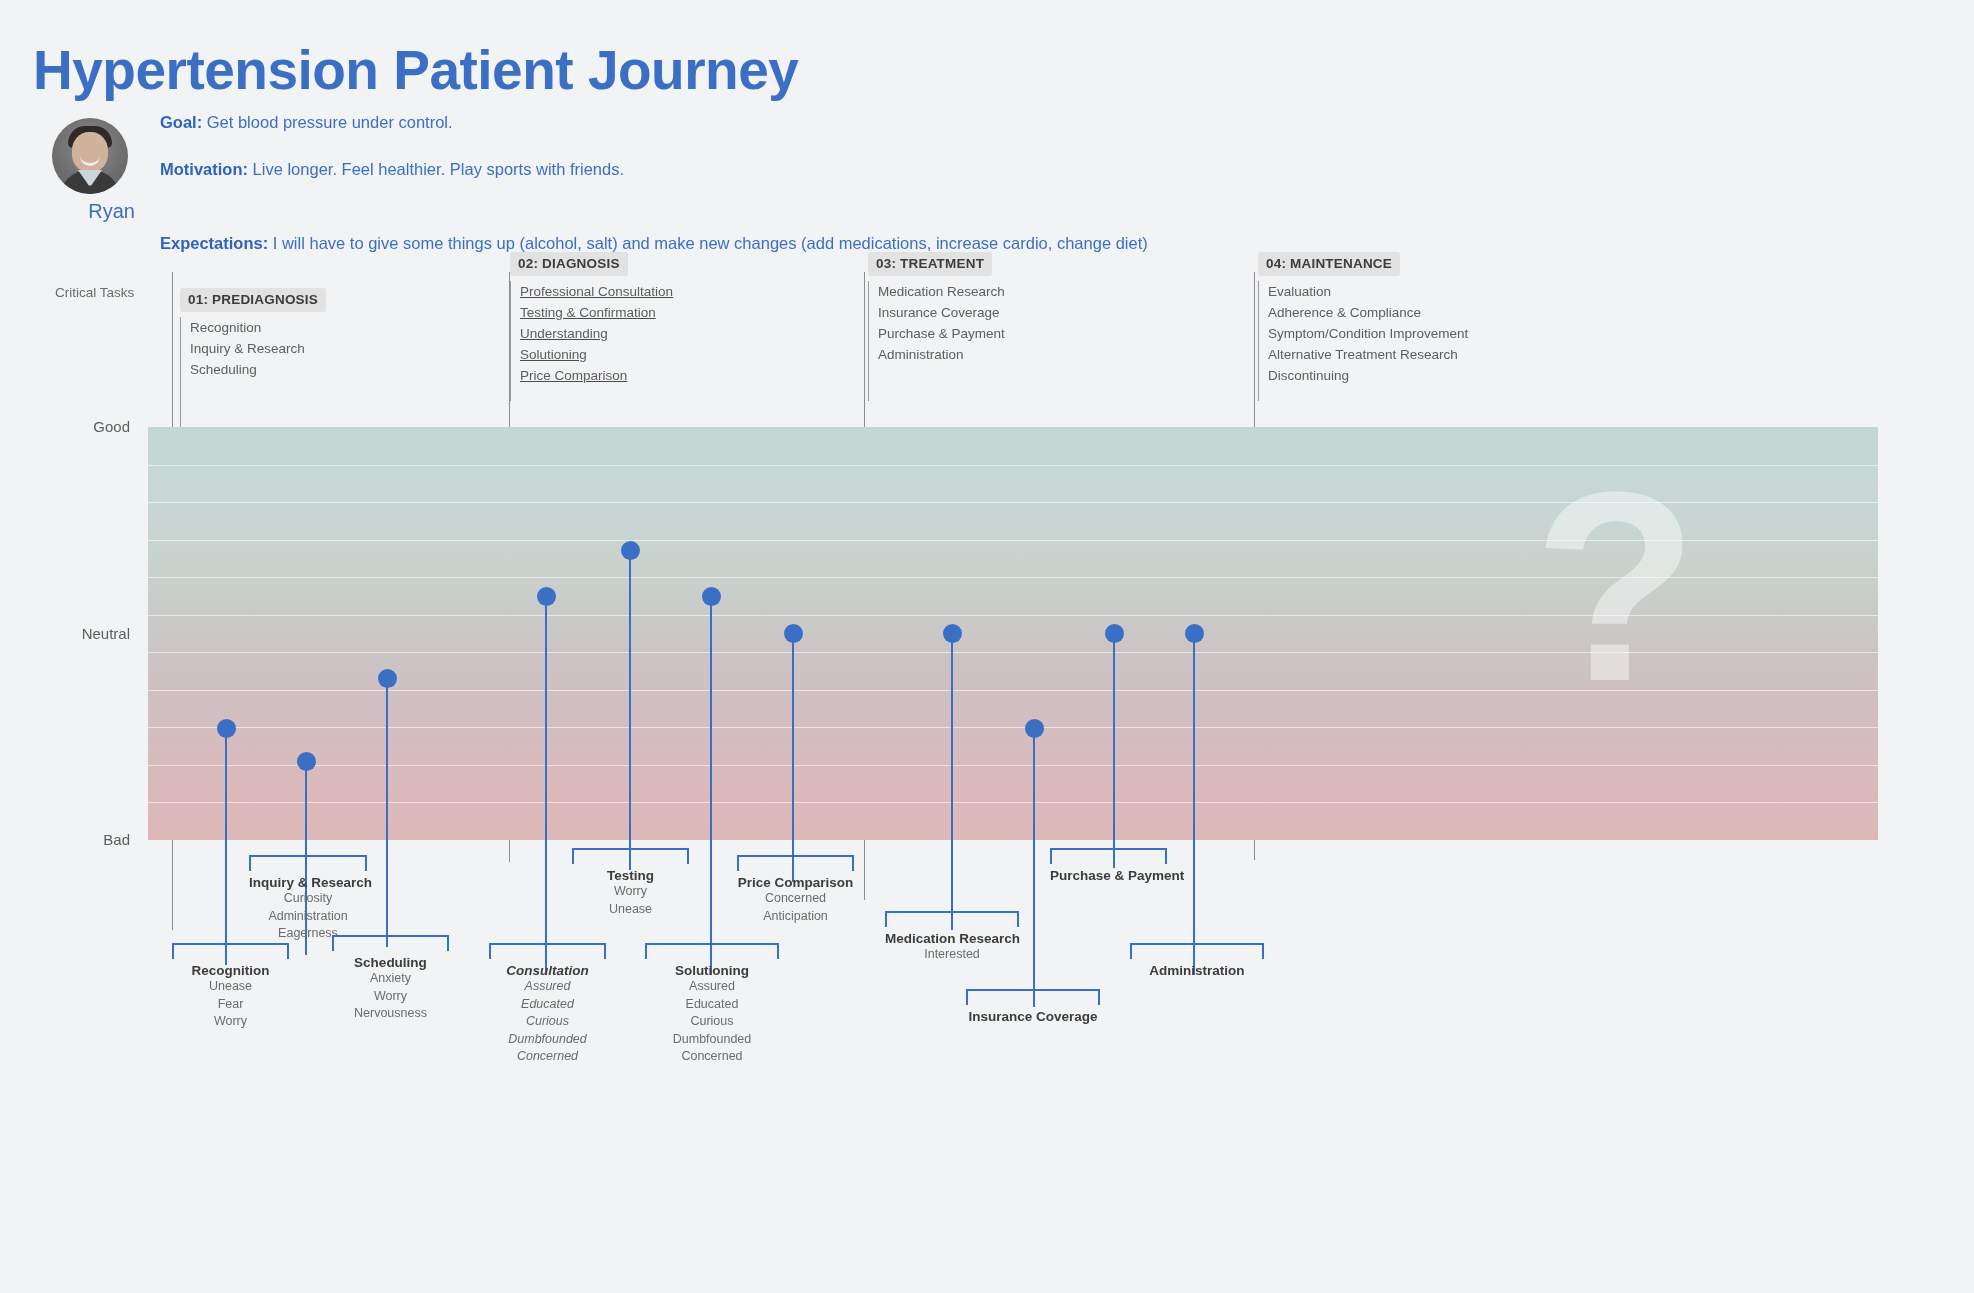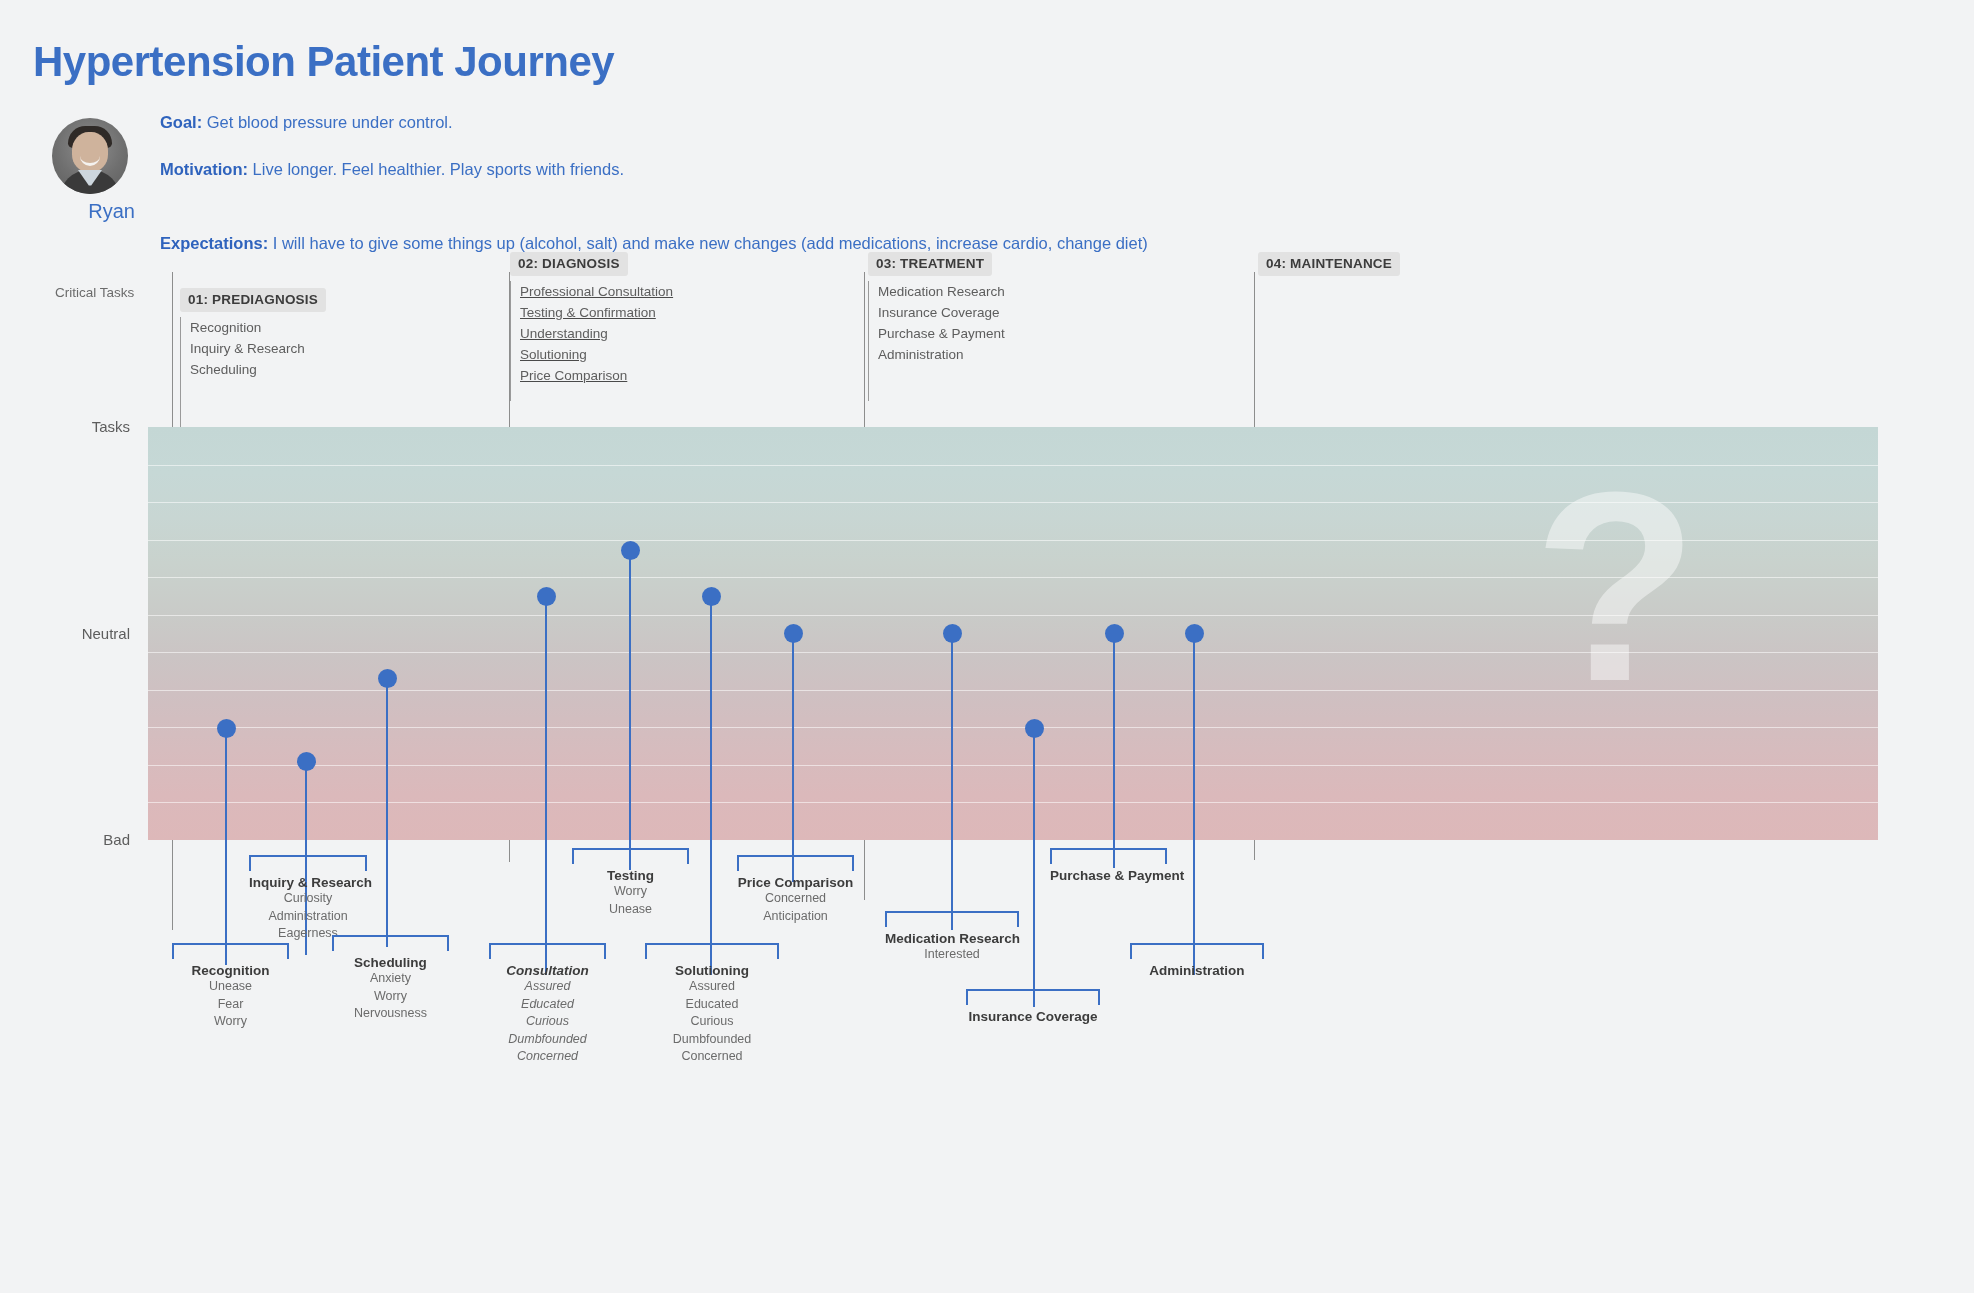--- a/index.html
+++ b/index.html
@@ -9,21 +9,21 @@
     font-family:"Liberation Sans", sans-serif;
     color:#4a4a4a;
     overflow:hidden;
     position:relative;
   }
   #stage{position:absolute;left:0;top:0;width:1974px;height:1293px;}
 
   
   .title{
     position:absolute;left:33px;top:38px;
-    font-size:42px;font-weight:bold;color:#3b6fc4;
+    font-size:55px;font-weight:bold;color:#3b6fc4;
     letter-spacing:-0.5px;
   }
   .avatar{
     position:absolute;left:52px;top:118px;width:76px;height:76px;border-radius:50%;
     background:radial-gradient(circle at 50% 38%, #8e8e8e 0%, #6f6f6f 55%, #5c5c5c 100%);
     overflow:hidden;
   }
   .avatar .face{
     position:absolute;left:20px;top:14px;width:36px;height:40px;border-radius:46% 46% 44% 44%;
     background:#cfb39c;
@@ -153,21 +153,27 @@
           <div>Understanding</div>
           <div>Solutioning</div>
           <div>Price Comparison</div>
         </div></div>
       <div class="stage" style="left: 868px;"><div class="chip">03: TREATMENT</div><div class="tasks">
           <div>Medication Research</div>
           <div>Insurance Coverage</div>
           <div>Purchase &amp; Payment</div>
           <div>Administration</div>
         </div></div>
-      <div class="stage" style="left: 1258px;"><div class="chip">04: MAINTENANCE</div></div>
+      <div class="stage" style="left: 1258px;"><div class="chip">04: MAINTENANCE</div><div class="tasks">
+          <div>Evaluation</div>
+          <div>Adherence &amp; Compliance</div>
+          <div>Symptom/Condition Improvement</div>
+          <div>Alternative Treatment Research</div>
+          <div>Discontinuing</div>
+        </div></div>
     </div>
 
   <div id="vlines-host">
       <div class="vline" style="left: 172px; top: 272px; height: 658px;"></div>
       <div class="vline" style="left: 509px; top: 272px; height: 590px;"></div>
       <div class="vline" style="left: 864px; top: 272px; height: 628px;"></div>
       <div class="vline" style="left: 1254px; top: 272px; height: 588px;"></div>
     </div>
 
   <div class="band">
@@ -180,21 +186,21 @@
         <div class="gl" style="top: 225px;"></div>
         <div class="gl" style="top: 263px;"></div>
         <div class="gl" style="top: 300px;"></div>
         <div class="gl" style="top: 338px;"></div>
         <div class="gl" style="top: 375px;"></div>
       </div>
     <div class="qmark">?</div>
   </div>
 
   <div id="ylabels-host">
-      <div class="ylab" style="left: 20px; top: 418px;">Tasks</div>
+      <div class="ylab" style="left: 20px; top: 418px;">Good</div>
       <div class="ylab" style="left: 20px; top: 624.5px;">Neutral</div>
       <div class="ylab" style="left: 20px; top: 831px;">Bad</div>
     </div>
   <div id="plot-host">
       <div class="stem" style="left: 225px; top: 728.49px; height: 236.51px;"></div>
       <div class="dot" title="Recognition" style="left: 216.5px; top: 718.99px;"></div>
       <div class="stem" style="left: 305px; top: 761.53px; height: 193.47px;"></div>
       <div class="dot" title="Inquiry &amp; Research" style="left: 296.5px; top: 752.03px;"></div>
       <div class="stem" style="left: 386px; top: 678.93px; height: 268.07px;"></div>
       <div class="dot" title="Scheduling" style="left: 377.5px; top: 669.43px;"></div>

